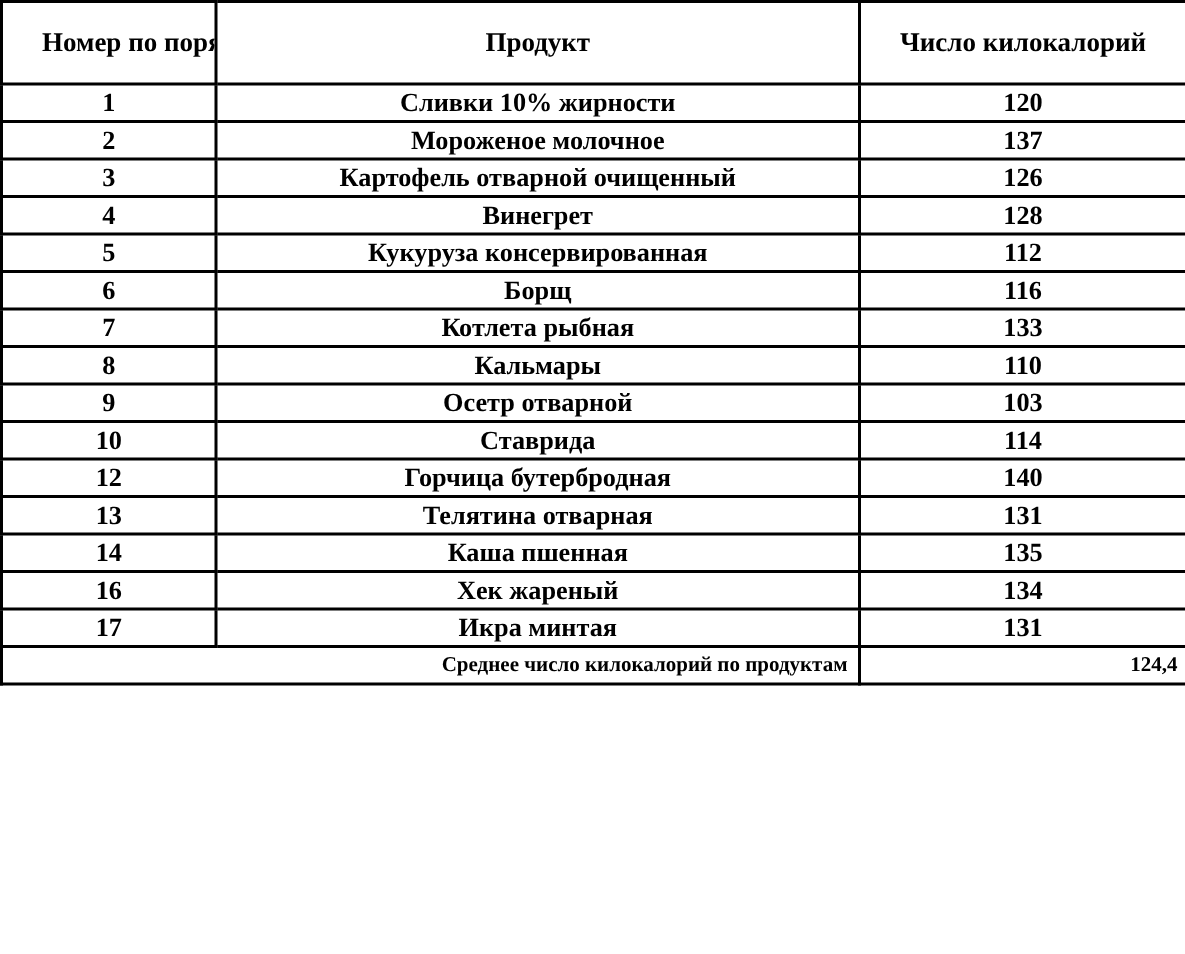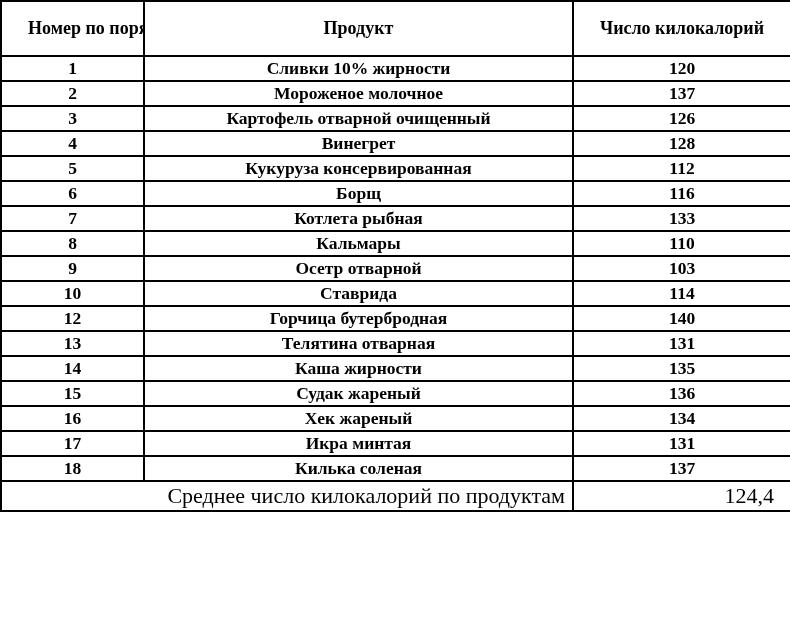--- a/index.html
+++ b/index.html
@@ -43,27 +43,27 @@
   thead th.head-num { padding: 0 26px; }
 
   tbody td {
     font-weight: bold;
     font-size: 17.5px;
     text-align: center;
     height: 24.2px;
   }
 
   tfoot td {
-    font-weight: normal;
-    font-size: 22px;
+    font-weight: bold;
+    font-size: 14px;
     text-align: right;
     height: 25px;
   }
   tfoot td.summary-label { padding-right: 7px; }
-  tfoot td.summary-value { padding-right: 16px; margin-left: 20px; }
+  tfoot td.summary-value { padding-right: 5px; margin-left: 20px; }
 </style>
 </head>
 <body>
 
 <div class="page">
   <table class="calorie-table">
     <colgroup>
       <col class="col-num">
       <col class="col-prod">
       <col class="col-kcal">
@@ -131,42 +131,32 @@
           <td>Горчица бутербродная</td>
           <td>140</td>
         </tr>
         <tr>
           <td>13</td>
           <td>Телятина отварная</td>
           <td>131</td>
         </tr>
         <tr>
           <td>14</td>
-          <td>Каша жирности</td>
+          <td>Каша пшенная</td>
           <td>135</td>
-        </tr>
-        <tr>
-          <td>15</td>
-          <td>Судак жареный</td>
-          <td>136</td>
         </tr>
         <tr>
           <td>16</td>
           <td>Хек жареный</td>
           <td>134</td>
         </tr>
         <tr>
           <td>17</td>
           <td>Икра минтая</td>
           <td>131</td>
-        </tr>
-        <tr>
-          <td>18</td>
-          <td>Килька соленая</td>
-          <td>137</td>
         </tr>
       </tbody>
     <tfoot>
         <tr>
           <td colspan="2" class="summary-label">Среднее число килокалорий по продуктам</td>
           <td class="summary-value">124,4</td>
         </tr>
       </tfoot>
   </table>
 </div>

